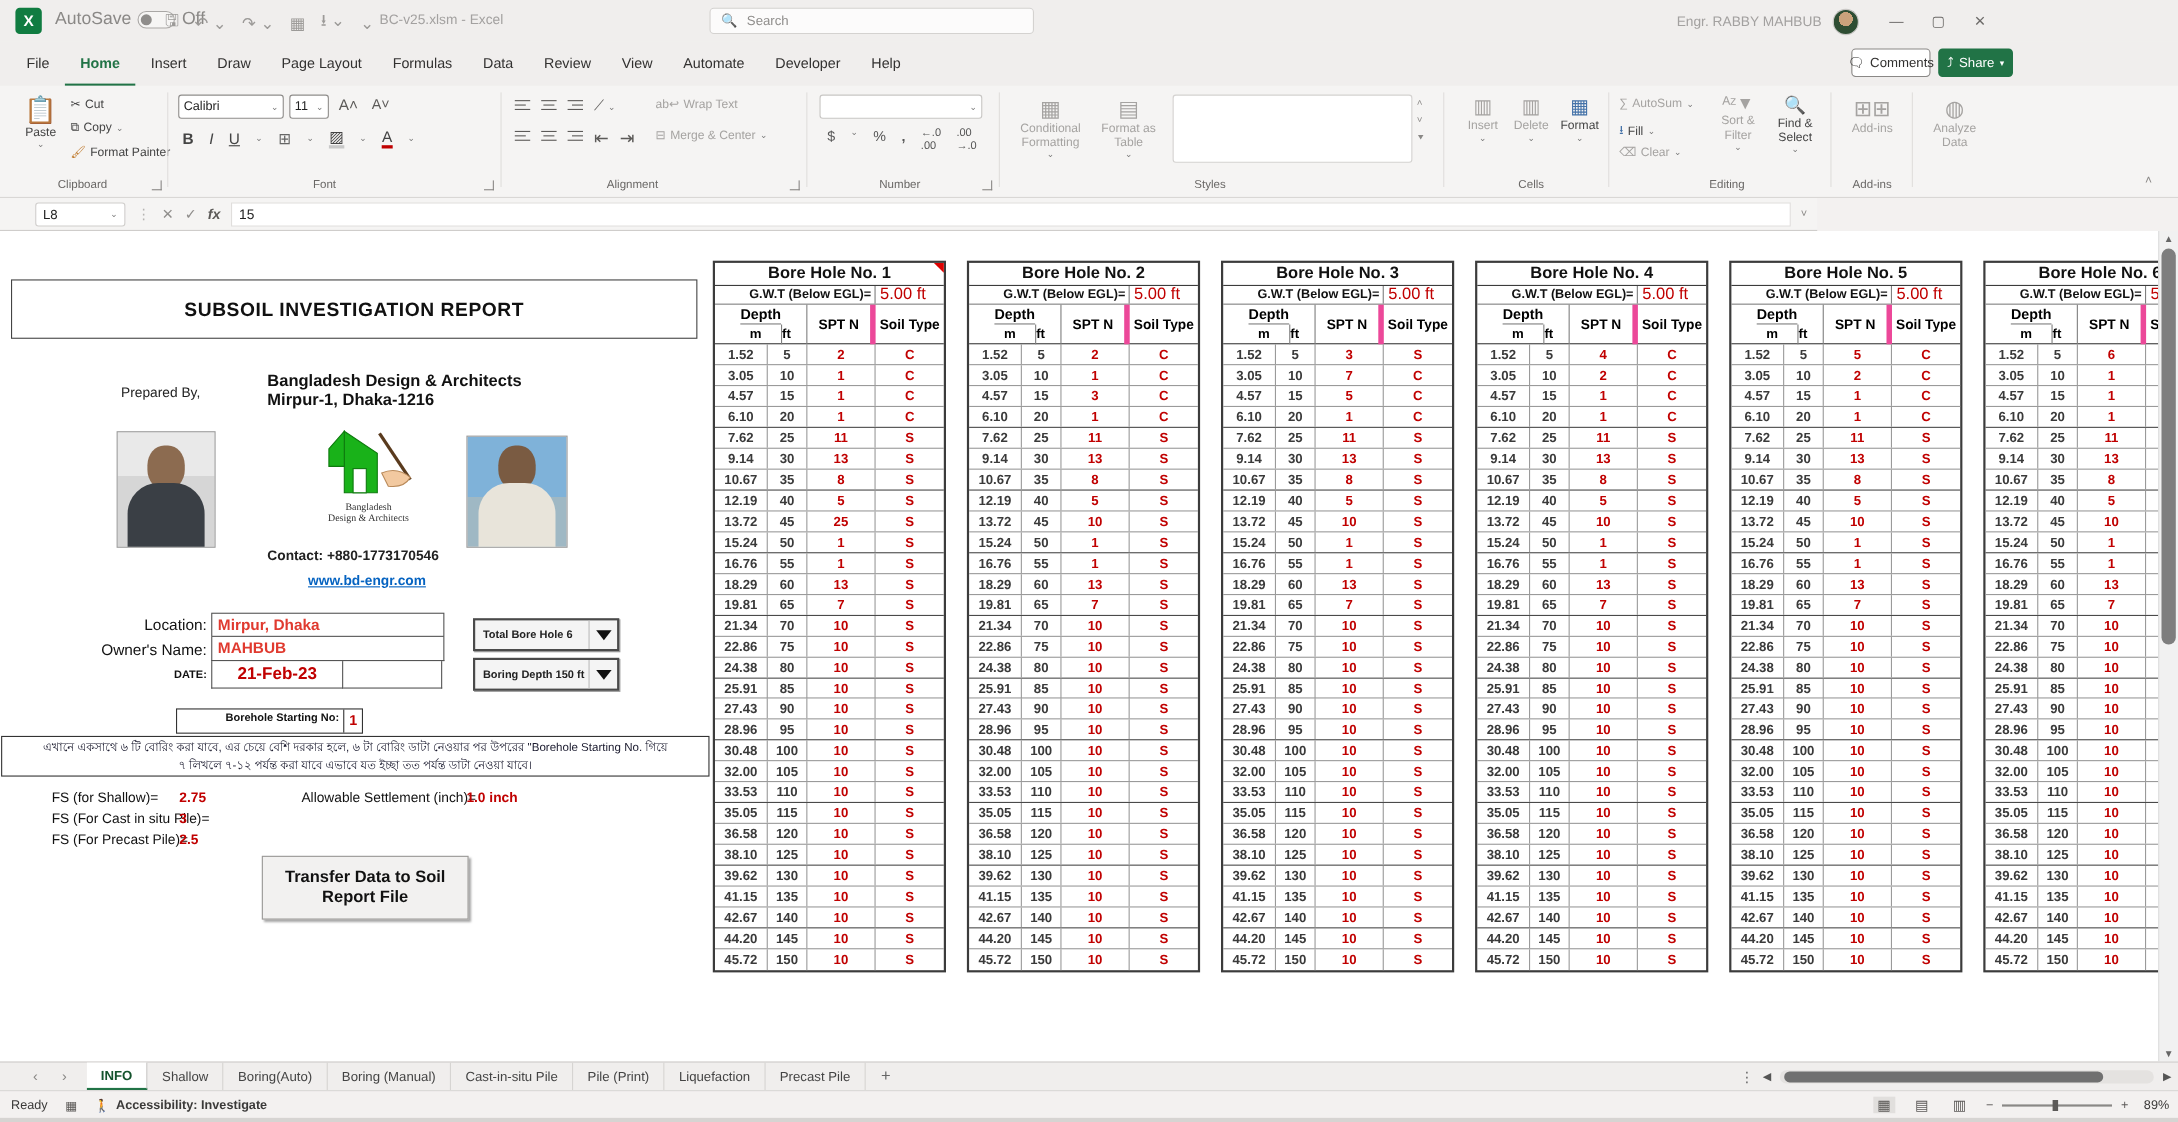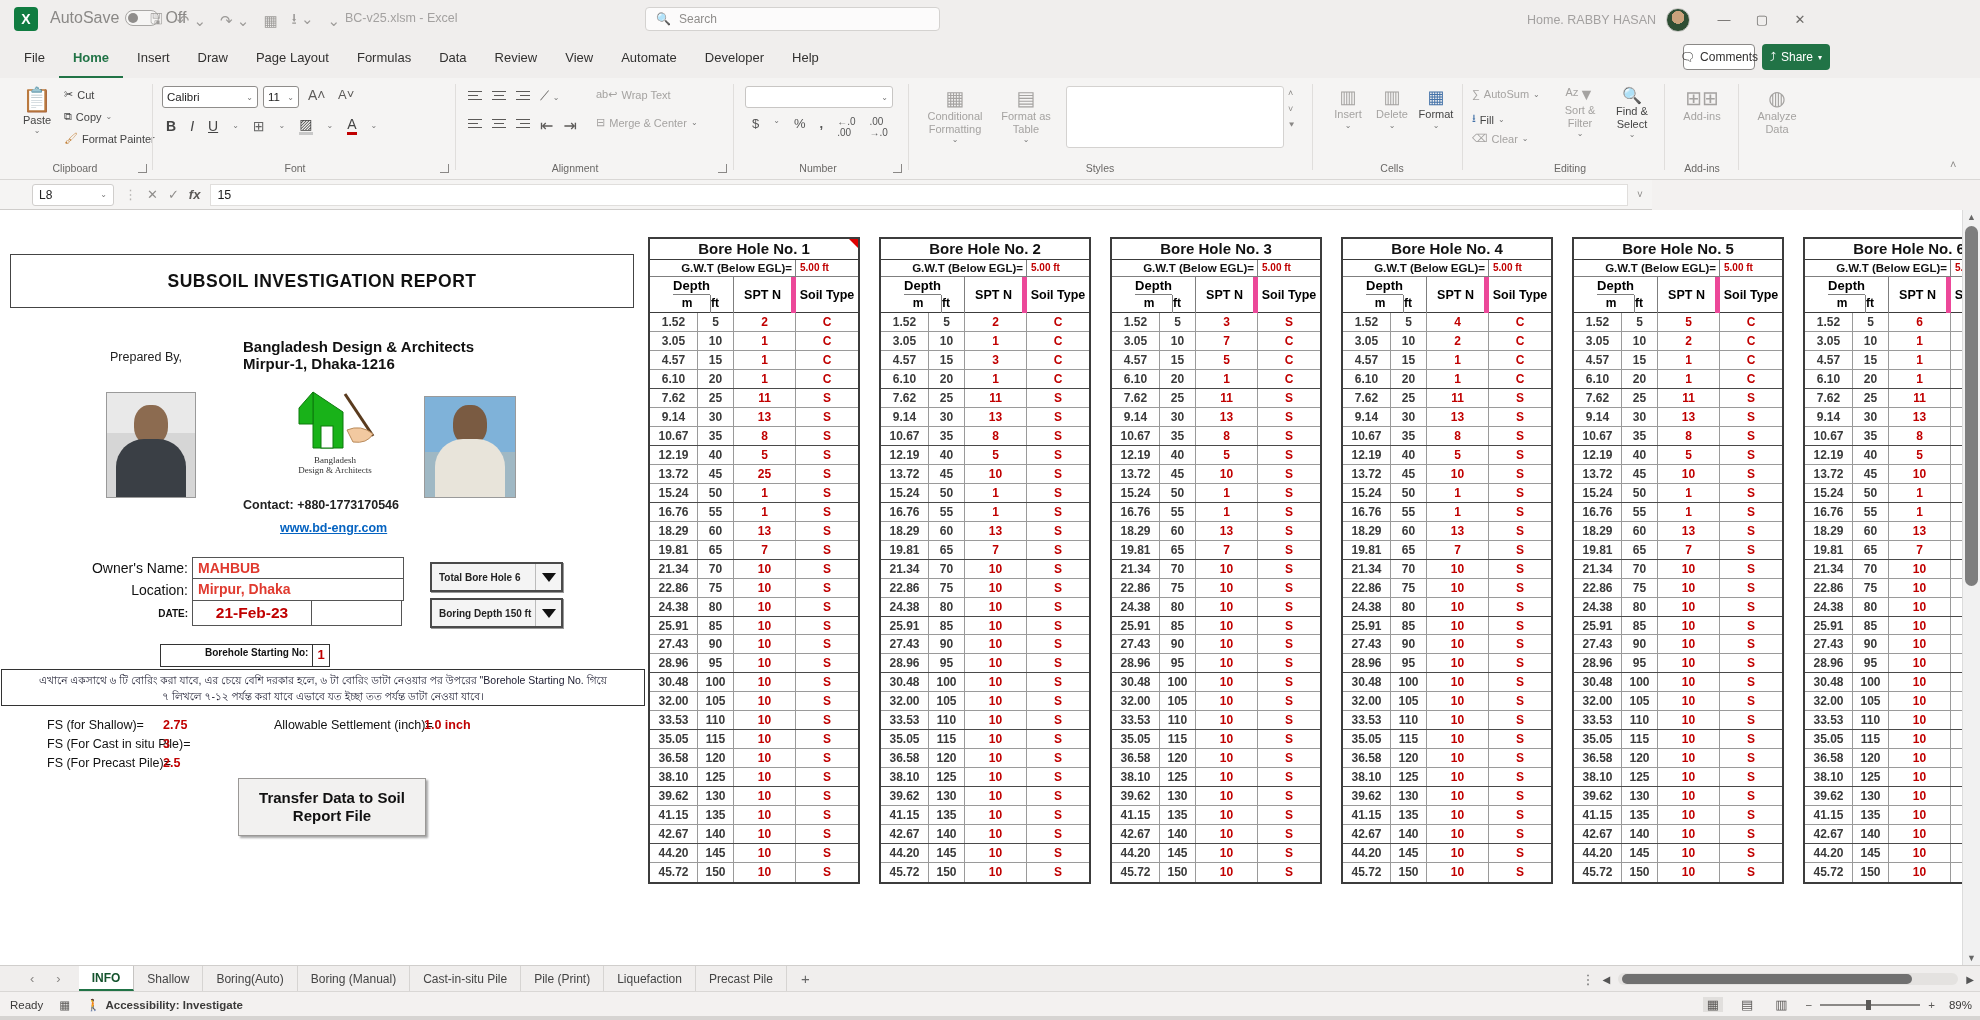--- a/index.html
+++ b/index.html
@@ -93,21 +93,21 @@
   .fsline { position:absolute; font-size:12.5px; color:#111; }
   .fsval { color:#c00000; font-weight:bold; }
   #transfer-btn { position:absolute; left:238px; top:568px; width:188px; height:58px; background:#f2f1f0; border:1px solid #9a9896; box-shadow:2px 2px 2px rgba(0,0,0,.35); display:flex; align-items:center; justify-content:center; text-align:center; font-size:15px; font-weight:600; color:#111; line-height:1.2; padding:0 10px; }
 
   
   .bh { position:absolute; top:27px; width:212px; border:2px solid #3c3c3c; background:#fff; }
   .bh-title { position:relative; height:21px; border-bottom:1.5px solid #3c3c3c; font-size:15px; font-weight:bold; color:#111; text-align:center; line-height:20px; }
   .note-tri { position:absolute; right:0; top:0; width:0; height:0; border-top:9px solid #d00; border-left:9px solid transparent; }
   .bh-gwt { display:flex; height:17px; border-bottom:1px solid #7f7f7f; }
   .bh-gwt .gl { width:146px; font-size:11.5px; font-weight:bold; color:#111; text-align:right; padding-right:3px; line-height:16px; border-right:1px solid #7f7f7f; }
-  .bh-gwt .gv { flex:1; font-size:10px; font-weight:bold; color:#c00000; padding-left:4px; line-height:16px; }
+  .bh-gwt .gv { flex:1; font-size:15px; font-weight:normal; color:#c00000; padding-left:4px; line-height:16px; }
   .bh-head { display:grid; grid-template-columns:48px 36px 62px 1fr; height:36px; border-bottom:1.5px solid #3c3c3c; }
   .bh-head .hd { grid-column:1/3; border-right:1px solid #7f7f7f; display:flex; flex-direction:column;align-items:center; }
   .bh-head .hd .d1 { height:18px; border-bottom:1px solid #7f7f7f; font-size:13px; font-weight:bold; text-align:center; line-height:17px; }
   .bh-head .hd .d2 { display:flex; height:18px; }
   .bh-head .hd .d2 span { flex:0 0 47px; font-size:12px; font-weight:bold; text-align:center; line-height:17px; border-right:1px solid #7f7f7f; }
   .bh-head .hd .d2 span:last-child { flex:1; border-right:none; }
   .bh-head .hspt, .bh-head .hsoil { font-size:12.5px; font-weight:bold; display:flex; align-items:center; justify-content:center; }
   .bh-head .hspt { border-right:5px solid #ec4899; }
   .bh-row { display:grid; grid-template-columns:48px 36px 62px 1fr; height:18.97px; border-bottom:1px solid #9a9a9a; }
   .bh-row.thick { border-bottom:1.8px solid #4a4a4a; }
@@ -164,21 +164,21 @@
     <span>▦</span>
     <span>⭳ ⌄</span>
     <span>⌄</span>
   </div>
   <div id="file-title">BC-v25.xlsm - Excel</div>
   <div id="searchbox">
     <span>🔍</span>
     <span>Search</span>
   </div>
   <div id="user-area">
-    <span>Home. RABBY HASAN</span>
+    <span>Engr. RABBY MAHBUB</span>
     <span class="avatar"></span>
   </div>
   <div id="win-controls">
     <span class="wbtn">—</span>
     <span class="wbtn">▢</span>
     <span class="wbtn">✕</span>
   </div>
 </div>
 
 <div id="ribbon-tabrow">
@@ -448,26 +448,26 @@
   <div id="photo2" class="photo">
     <div class="head"></div>
       <div class="silhouette"></div>
   </div>
 
   <div id="contact">Contact: +880-1773170546</div>
   <div id="website">www.bd-engr.com</div>
 
   <div id="owner-box">
     <div class="orow">
+      <div class="olabel">Location:</div>
+      <div class="oval">Mirpur, Dhaka</div>
+    </div>
+    <div class="orow">
       <div class="olabel">Owner's Name:</div>
       <div class="oval">MAHBUB</div>
-    </div>
-    <div class="orow">
-      <div class="olabel">Location:</div>
-      <div class="oval">Mirpur, Dhaka</div>
     </div>
     <div id="date-row">
       <div class="olabel">DATE:</div>
       <div id="date-val">21-Feb-23</div>
       <div id="date-spare"></div>
     </div>
   </div>
 
   <div class="dropdown" id="dd1">
     <span class="dtext">Total Bore Hole 6</span>

